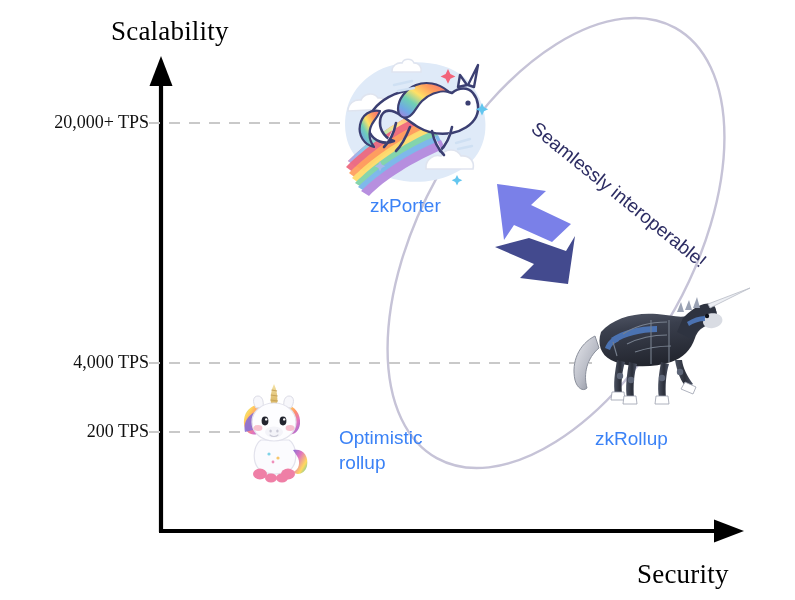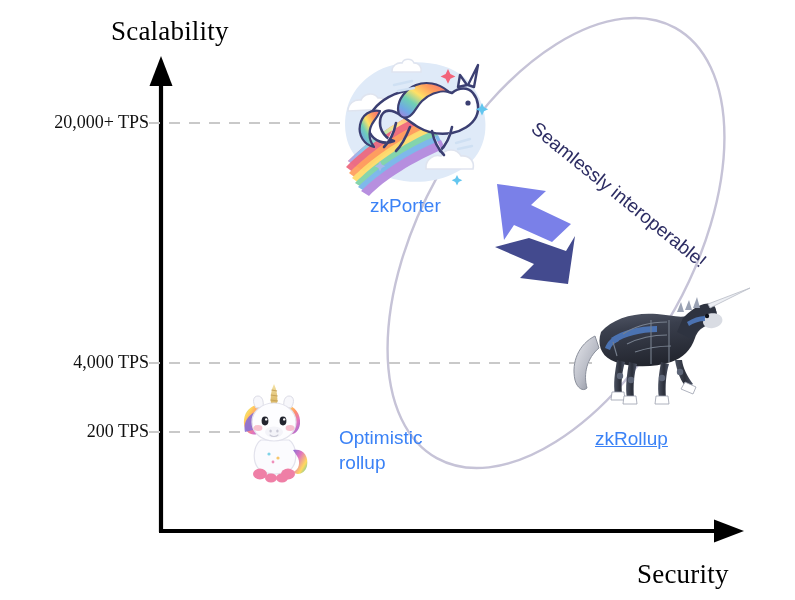--- a/index.html
+++ b/index.html
@@ -51,21 +51,21 @@
   #tick-500   { right: 646px; top: 421px; }
 
   .node-label {
     position: absolute;
     font-size: 19px;
     color: #3b82f6;
     white-space: nowrap;
     line-height: 1.32;
   }
   #label-zkporter  { left: 370px; top: 193px; }
-  #label-zkrollup  { left: 595px; top: 426px; text-decoration: underline; }
+  #label-zkrollup  { left: 595px; top: 426px; }
   #label-optimistic{ left: 339px; top: 388px; white-space: normal; width: 130px; margin-top: 37px; }
 
   #interop-note {
     position: absolute;
     left: 542px;
     top: 116px;
     width: 190px;
     font-size: 19px;
     color: #2d2d63;
     line-height: 1.34;

